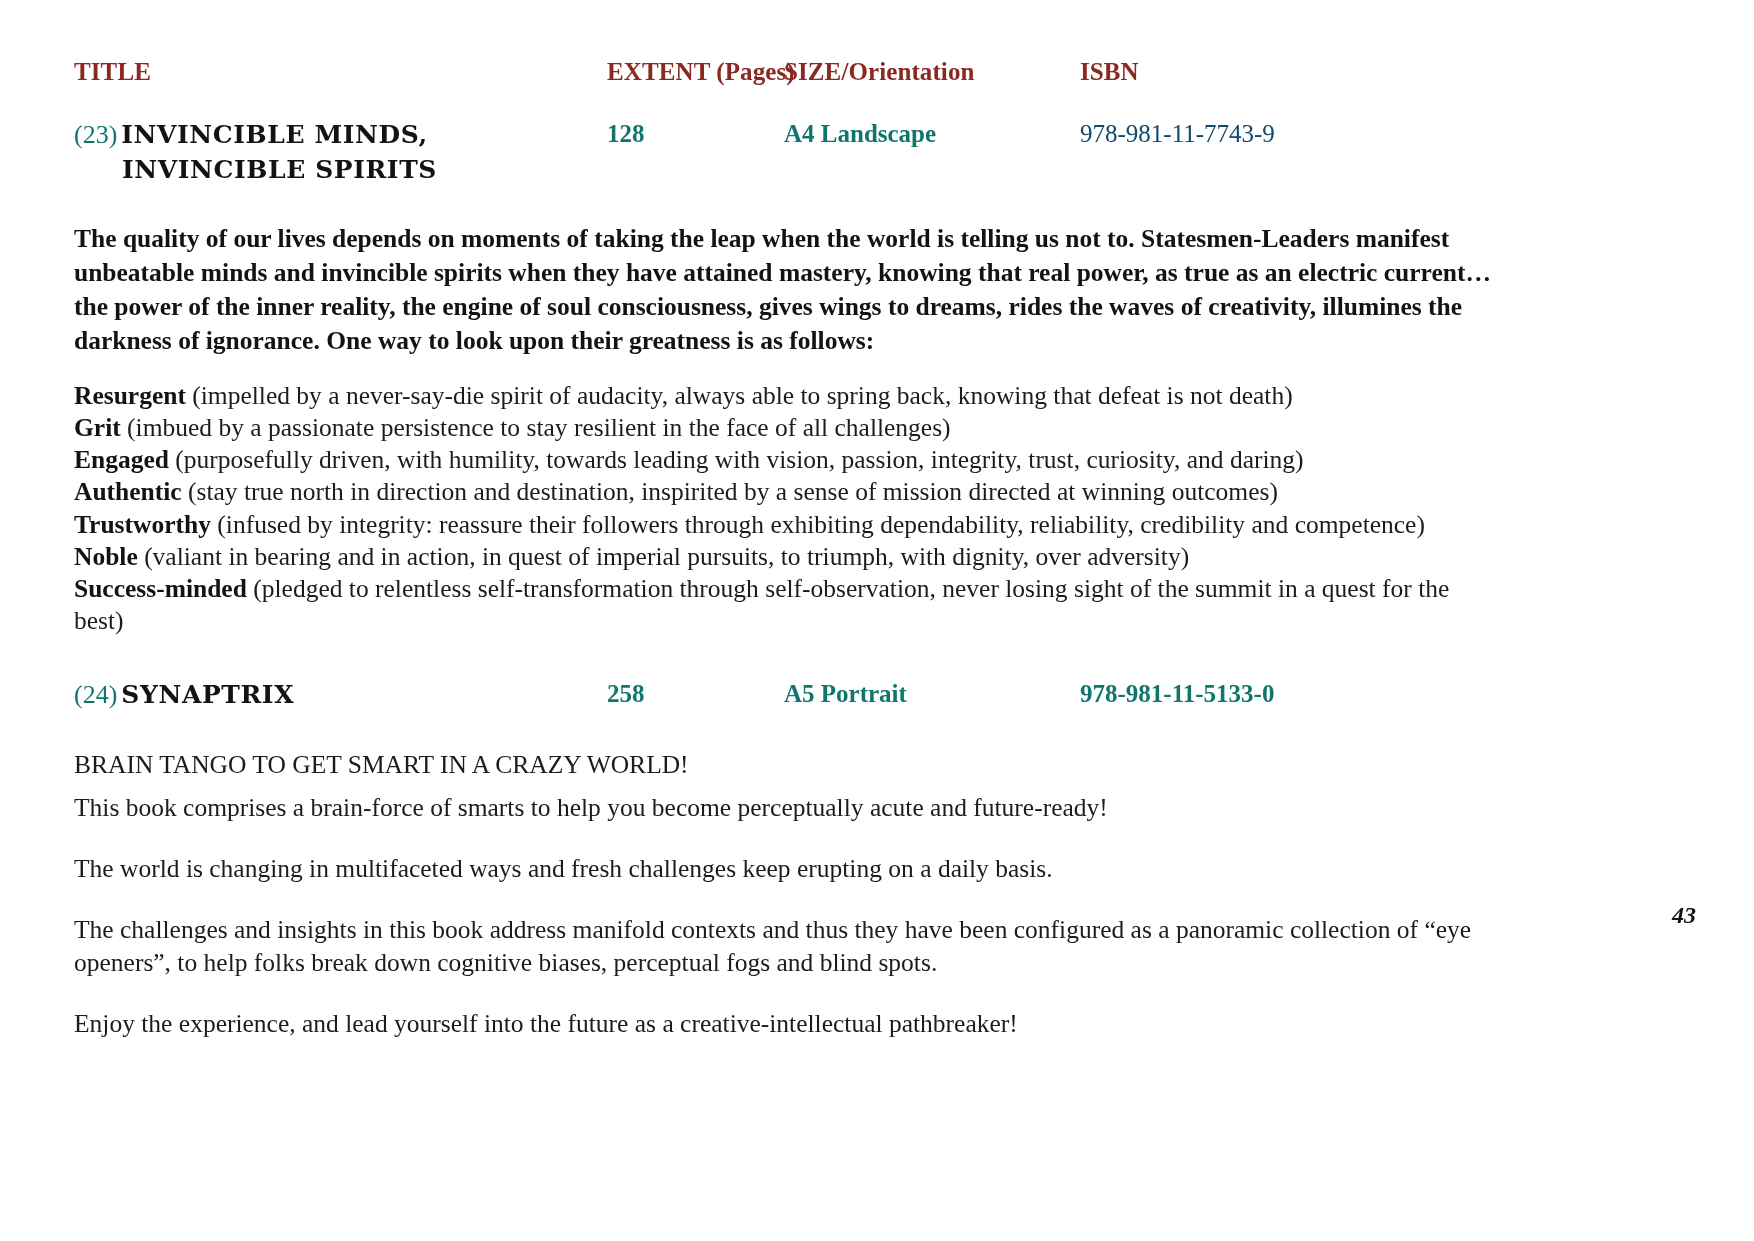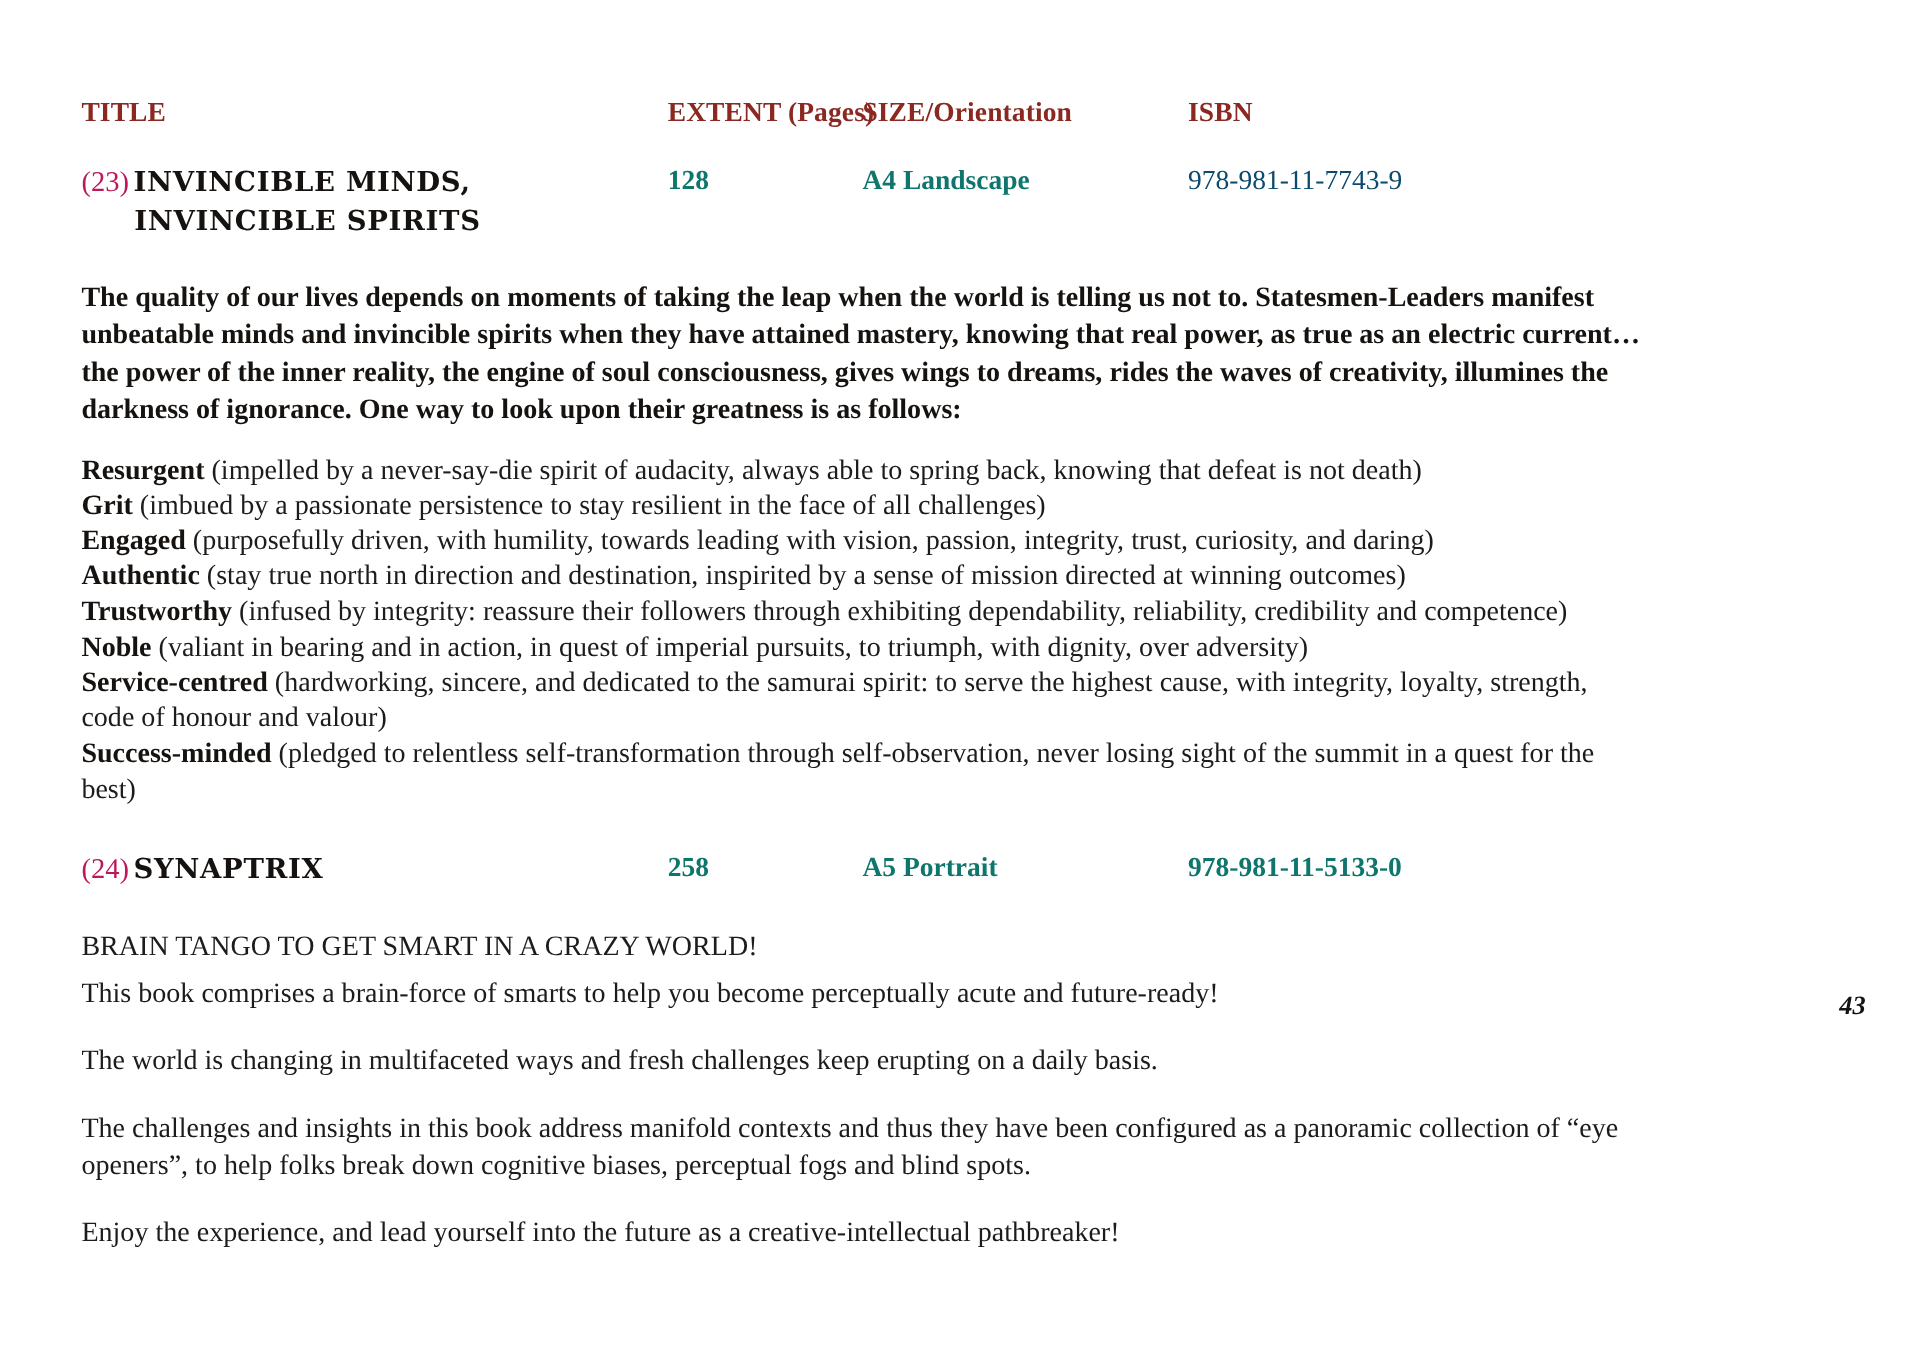--- a/index.html
+++ b/index.html
@@ -15,21 +15,21 @@
     -webkit-font-smoothing: antialiased;
     position: relative;
     overflow: hidden;
   }
 
   .page {
     position: relative;
     width: 1754px;
     height: 953px;
     box-sizing: border-box;
-    padding: 89px 74px 0 74px;
+    padding: 58px 74px 0 74px;
   }
 
   
   .col-header {
     position: relative;
     height: 44px;
     color: #8B2822;
     font-weight: bold;
     font-size: 25px;
     letter-spacing: 0.1px;
@@ -45,21 +45,21 @@
 
   .col-title   { left: 0; }
   .col-extent  { left: 533px; }
   .col-size    { left: 710px; }
   .col-isbn    { left: 1006px; }
 
   .num {
     font-family: "Liberation Serif", "DejaVu Serif", serif;
     font-weight: normal;
     font-size: 26px;
-    color: #be185d;
+    color: #0f766e;
   }
   .booktitle {
     font-family: "DejaVu Serif", "Liberation Serif", serif;
     font-weight: bold;
     font-size: 25px;
     letter-spacing: 0.6px;
     color: #15120f;
   }
   .title-line2 {
     margin-left: 48px;
@@ -174,24 +174,20 @@
     </div>
     <div class="attr-item">
       <b>Trustworthy</b>
       <span>(infused by integrity: reassure their followers through exhibiting dependability, reliability, credibility and competence)</span>
     </div>
     <div class="attr-item">
       <b>Noble</b>
       <span>(valiant in bearing and in action, in quest of imperial pursuits, to triumph, with dignity, over adversity)</span>
     </div>
     <div class="attr-item">
-      <b>Service-centred</b>
-      <span>(hardworking, sincere, and dedicated to the samurai spirit: to serve the highest cause, with integrity, loyalty, strength, code of honour and valour)</span>
-    </div>
-    <div class="attr-item">
       <b>Success-minded</b>
       <span>(pledged to relentless self-transformation through self-observation, never losing sight of the summit in a quest for the best)</span>
     </div>
   </div>
 
   <div class="gap-before-entry24"></div>
 
   <div class="entry-head">
     <span class="col col-title">
       <span class="num">(24)</span>

